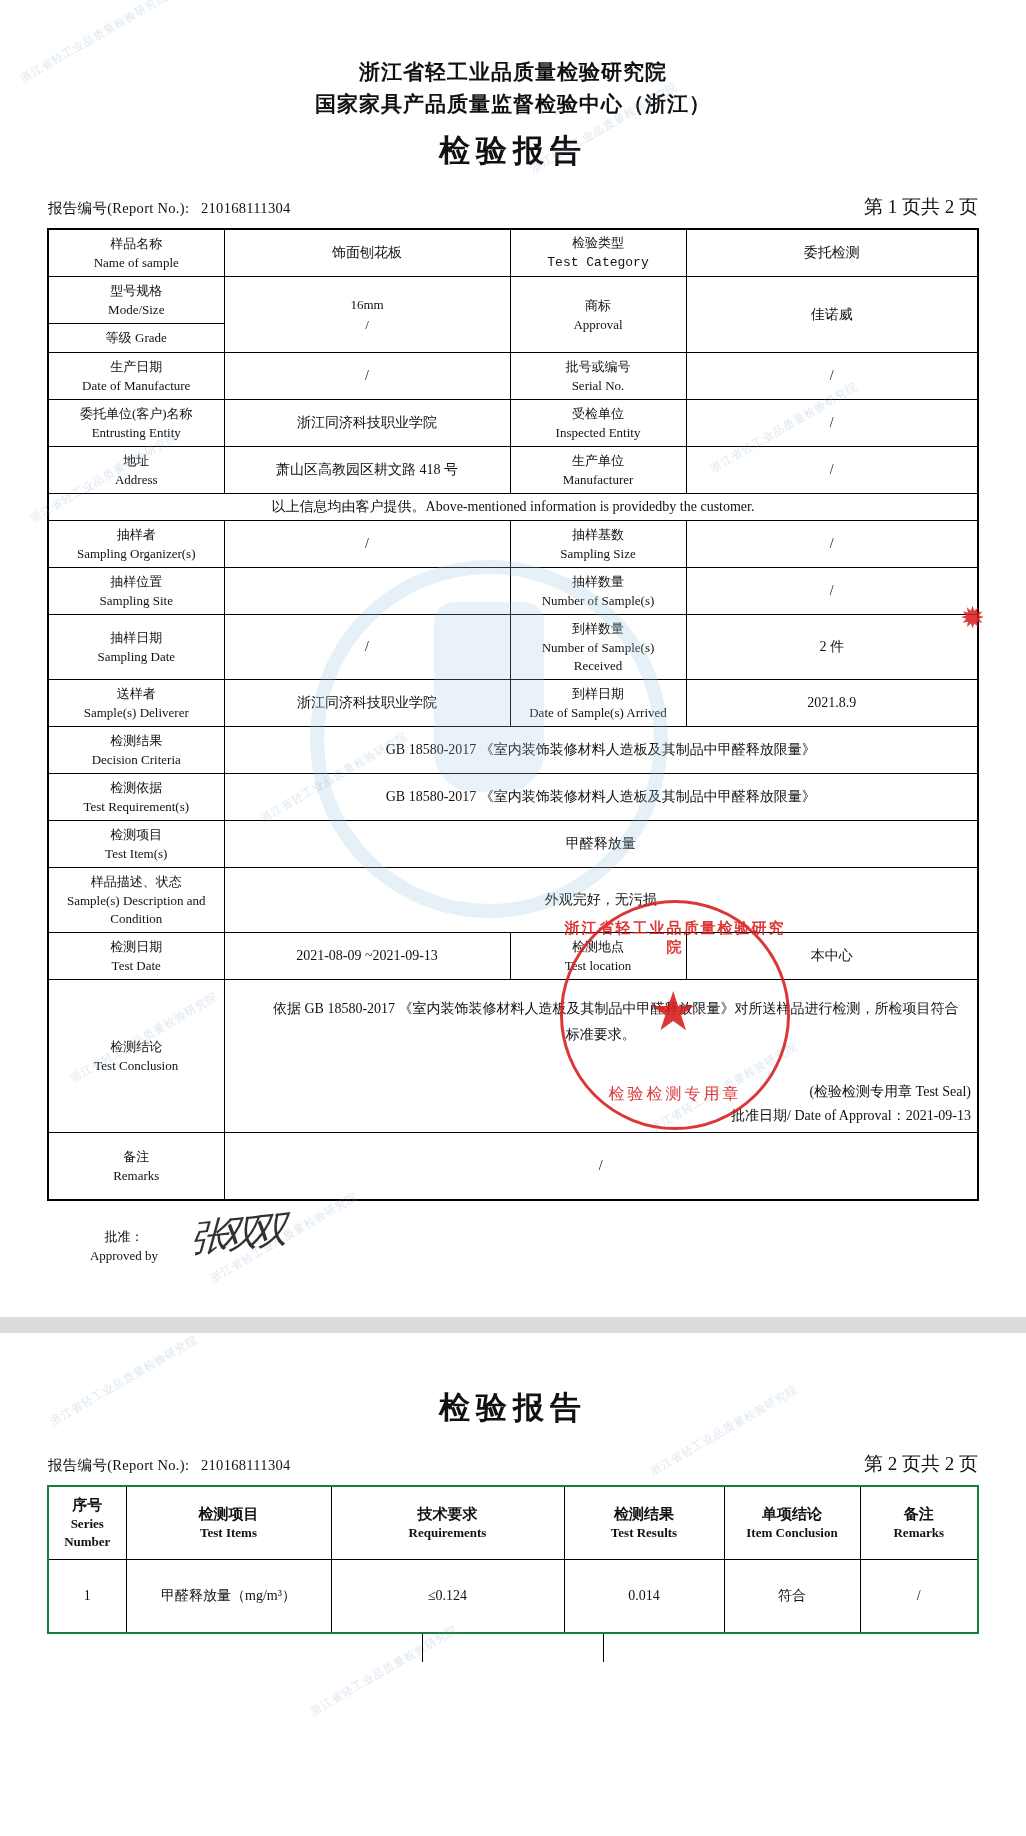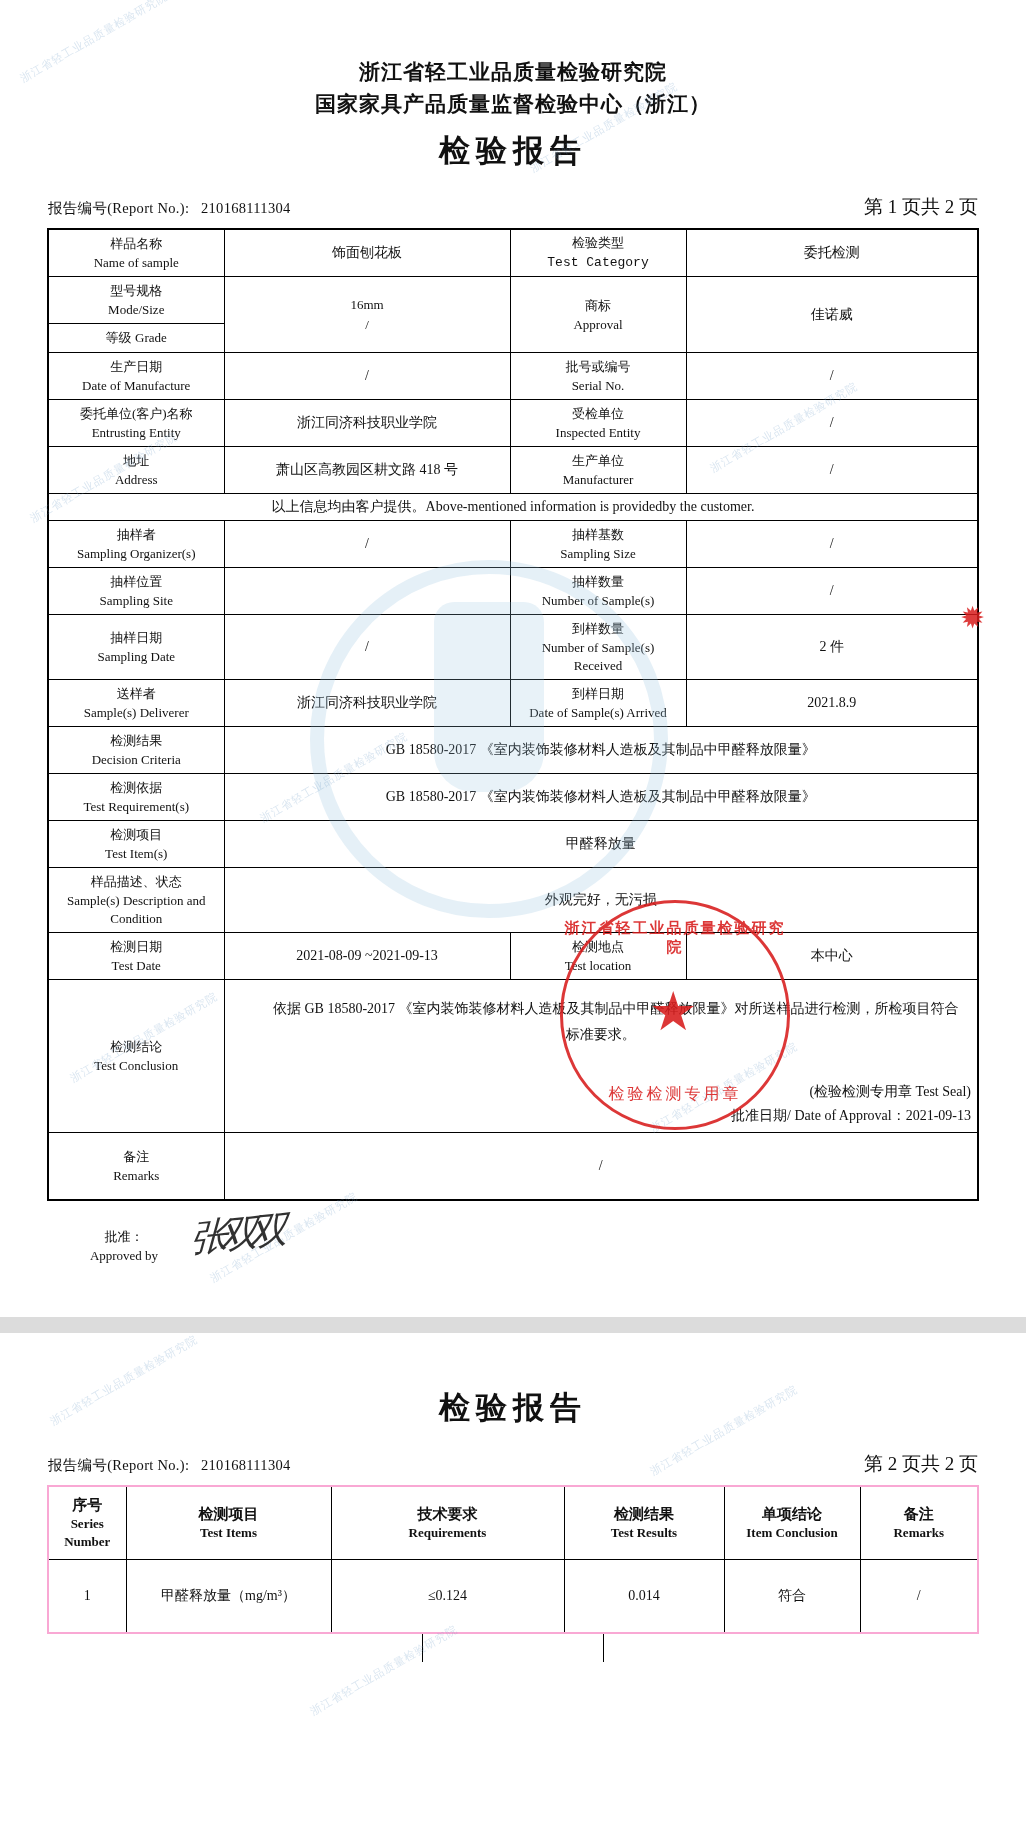--- a/index.html
+++ b/index.html
@@ -190,21 +190,21 @@
     font-size: 31px;
     font-weight: bold;
     letter-spacing: 6px;
     padding-top: 54px;
   }
   table.results {
     width: 930px;
     margin: 0 auto;
     border-collapse: collapse;
     table-layout: fixed;
-    border: 2px solid #f9a8d4;
+    border: 2px solid #15803d;
   }
   table.results td, table.results th {
     border: 1px solid #000;
     font-size: 14px;
     padding: 8px 6px;
     text-align: center;
     vertical-align: middle;
     font-weight: normal;
   }
   table.results th .cn { font-weight: bold; font-size: 15px; }

